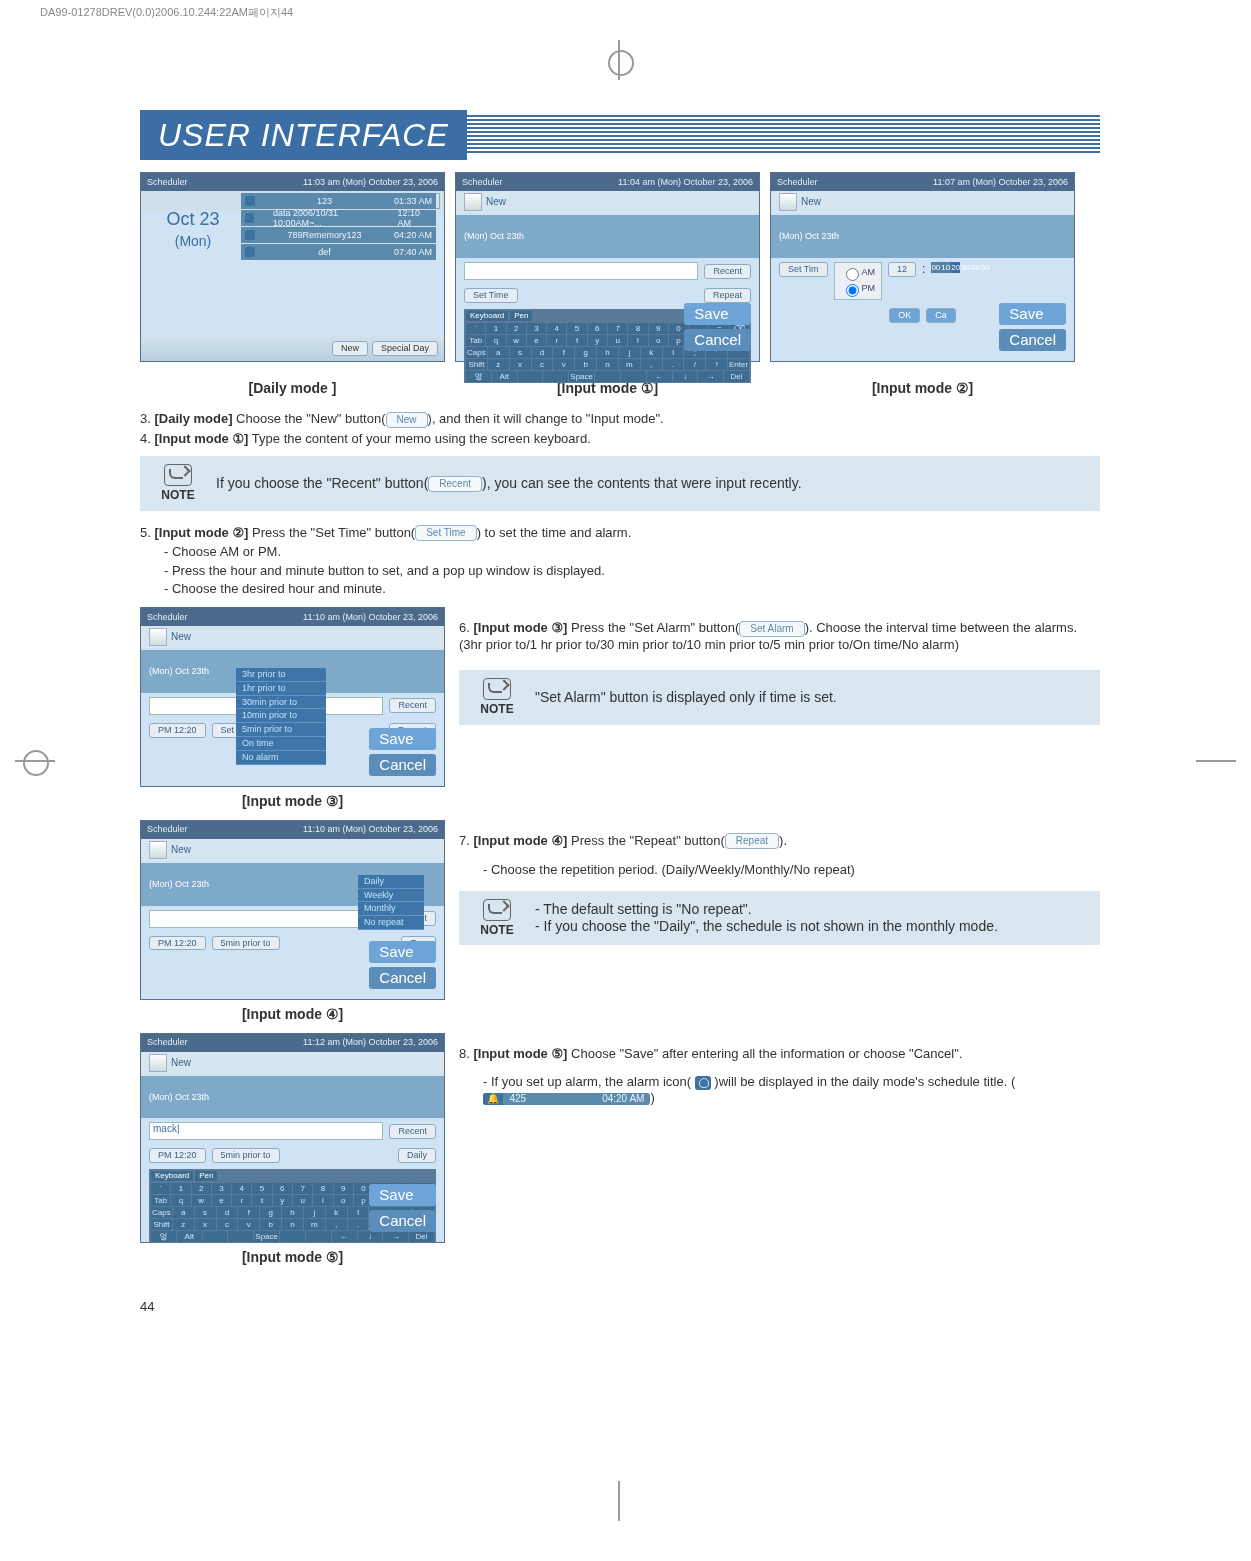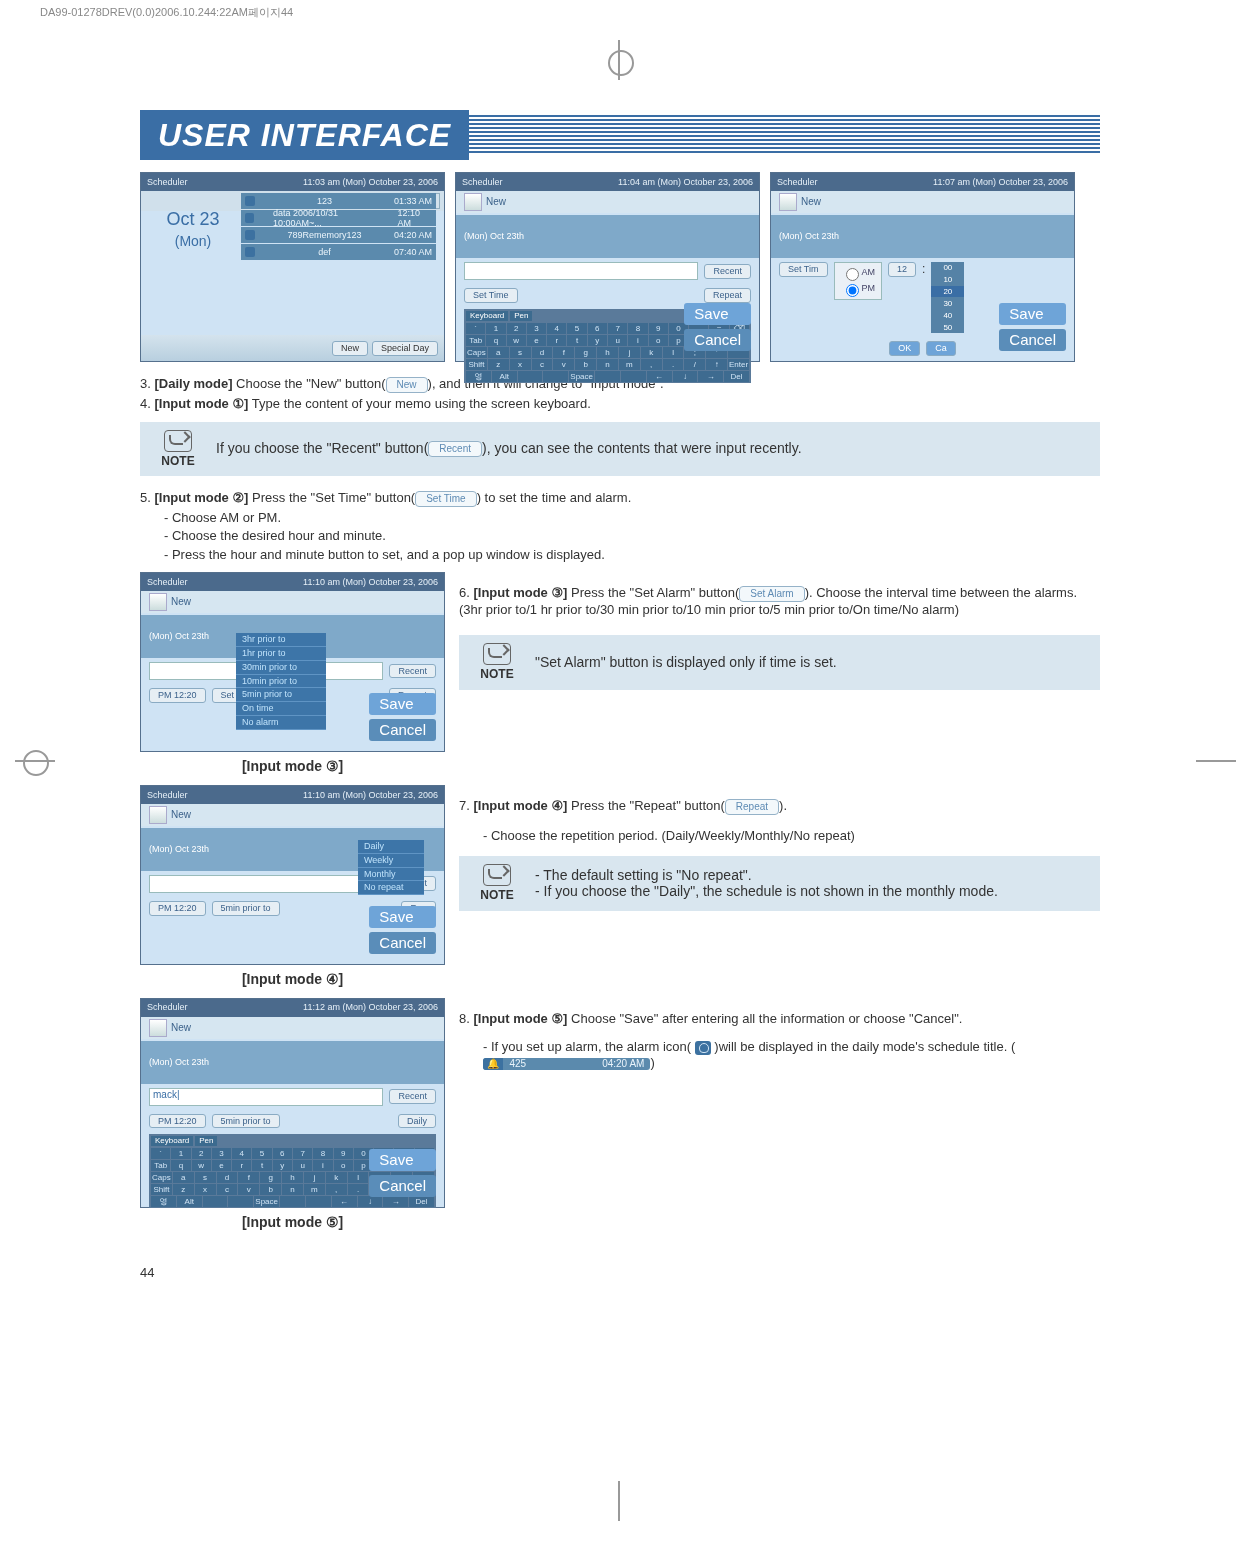--- a/index.html
+++ b/index.html
@@ -6,21 +6,21 @@
   .page{width:1251px;height:1561px;position:relative;box-sizing:border-box}
   .header-meta{position:absolute;top:6px;left:40px;font-size:11px;color:#888}
   .crop-top,.crop-bottom,.crop-left,.crop-right{position:absolute;background:#999}
   .crop-top{top:40px;left:618px;width:2px;height:40px}
   .crop-top::after{content:"";position:absolute;left:-10px;top:10px;width:22px;height:22px;border:2px solid #999;border-radius:50%}
   .crop-bottom{bottom:40px;left:618px;width:2px;height:40px}
   .crop-left{top:760px;left:15px;width:40px;height:2px}
   .crop-left::after{content:"";position:absolute;left:8px;top:-10px;width:22px;height:22px;border:2px solid #999;border-radius:50%}
   .crop-right{top:760px;right:15px;width:40px;height:2px}
   .content{position:absolute;top:110px;left:140px;width:960px}
-  .ui-title{background:#3a6ea5;color:#fff;font-size:32px;font-weight:bold;font-style:italic;padding:6px 18px;display:inline-block;letter-spacing:1px}
+  .ui-title{background:#3a6ea5;color:#fff;font-size:32px;font-weight:normal;font-style:italic;padding:6px 18px;display:inline-block;letter-spacing:1px}
   .title-row{display:flex;align-items:center}
   .title-stripes{flex:1;height:40px;background:repeating-linear-gradient(180deg,#3a6ea5 0,#3a6ea5 2px,transparent 2px,transparent 4px)}
   .screens{margin-top:12px;display:flex;gap:10px;justify-content:flex-start}
   .screen{width:305px;height:190px;border:1px solid #55708d;position:relative;background:#cfe3f4;box-sizing:border-box}
   .sc-hdr{height:18px;background:#4b6a8c;display:flex;align-items:center;justify-content:space-between;padding:0 6px;font-size:9px;color:#e6f0f8}
   .sc-hdr .r{display:flex;gap:4px;align-items:center}
   .sc-tabs{height:16px;display:flex;justify-content:flex-end;gap:2px;padding:2px 4px;background:#d0e0eb}
   .sc-tab{font-size:9px;background:#d3e2ec;border:1px solid #90aec0;padding:0 3px;color:#2c577a}
   .sc-tab.active{background:#4fa4cf;color:#fff;border-color:#4fa4cf}
   .sc-date{position:absolute;left:8px;top:28px;width:88px;height:80px;color:#3a6ea5;text-align:center}
@@ -43,21 +43,21 @@
   .kbd-tab span{font-size:8px;padding:0 4px;background:#3c6b8f;color:#fff}
   .kbd-row{display:flex;gap:1px;padding:0 2px 1px 2px}
   .key{flex:1;height:11px;background:#3e6b90;color:#cfe3f4;font-size:8px;text-align:center;line-height:11px}
   .side-btns{position:absolute;right:8px;bottom:10px;display:flex;flex-direction:column;gap:4px}
   .save-btn,.cancel-btn{font-size:15px;color:#fff;padding:2px 10px;border-radius:3px}
   .save-btn{background:#6ea4d8}
   .cancel-btn{background:#5a8db9}
   
   .ampm-box{display:inline-block;border:1px solid #9bb;background:#eaf0f6;padding:2px 6px;font-size:9px;color:#446}
   .ampm-box input{vertical-align:middle}
-  .num-col{display:flex;flex-direction:column;gap:1px;background:#5582a6;color:#fff;width:33px;font-size:8px}
+  .num-col{display:flex;flex-direction:row;gap:1px;background:#5582a6;color:#fff;width:24px;font-size:8px}
   .num-col div{height:11px;text-align:center;line-height:11px}
   .num-col .sel{background:#3a6ea5}
   .caption{text-align:center;font-weight:bold;font-size:14px;margin-top:6px}
   .steps{margin-top:14px}
   .steps p{margin:3px 0;font-size:13px}
   .inl-btn{display:inline-block;border:1px solid #95b2c8;border-radius:4px;font-size:10px;padding:0 10px;color:#5e8bb4;background:#f3f8fb;vertical-align:middle;line-height:14px}
   .note-box{background:#d9e6ef;display:flex;align-items:center;gap:12px;padding:8px 12px;margin:10px 0}
   .note-ic{display:flex;flex-direction:column;align-items:center;width:52px}
   .note-glyph{font-size:22px;color:#666;border:1.5px solid #666;border-radius:4px;width:26px;height:20px;position:relative}
   .note-glyph::before{content:"";position:absolute;left:4px;top:4px;width:12px;height:8px;border-left:2px solid #666;border-bottom:2px solid #666;border-bottom-left-radius:6px}
@@ -280,39 +280,44 @@
         <div class="field-row" style="justify-content:center">
           <span class="pill" style="background:#6ea4d8;color:#fff">OK</span>
           <span class="pill" style="background:#6ea4d8;color:#fff">Ca</span>
         </div>
         <div class="side-btns">
           <span class="save-btn">Save</span>
           <span class="cancel-btn">Cancel</span>
         </div>
       </div>
     </div>
+    <div class="screens">
+      <div style="width:305px" class="caption">[Daily mode ]</div>
+      <div style="width:305px" class="caption">[Input mode ①]</div>
+      <div style="width:305px" class="caption">[Input mode ②]</div>
+    </div>
 
     <div class="steps">
       <p><span>3. </span><b>[Daily mode]</b><span> Choose the "New" button(</span><span class="inl-btn">New</span><span>), and then it will change to "Input mode".</span></p>
       <p><span>4. </span><b>[Input mode ①]</b><span> Type the content of your memo using the screen keyboard.</span></p>
     </div>
 
     <div class="note-box">
       <div class="note-ic">
           <div class="note-glyph"></div>
           <div class="note-lbl">NOTE</div>
         </div>
       <div style="font-size:14px"><span>If you choose the "Recent" button(</span><span class="inl-btn">Recent</span><span>), you can see the contents that were input recently.</span></div>
     </div>
 
     <div class="steps">
       <p><span>5. </span><b>[Input mode ②]</b><span> Press the "Set Time" button(</span><span class="inl-btn">Set Time</span><span>) to set the time and alarm.</span></p>
       <p style="margin-left:24px">- Choose AM or PM.</p>
+      <p style="margin-left:24px">- Press the hour and minute button to set, and a pop up window is displayed.</p>
       <p style="margin-left:24px">- Choose the desired hour and minute.</p>
-      <p style="margin-left:24px">- Press the hour and minute button to set, and a pop up window is displayed.</p>
     </div>
 
     <div class="row2">
       <div>
         <div class="mini-screen">
           <div class="sc-hdr">
               <span>Scheduler</span>
               <span class="r">
                 <span>11:10 am (Mon) October 23, 2006</span>
               </span>

